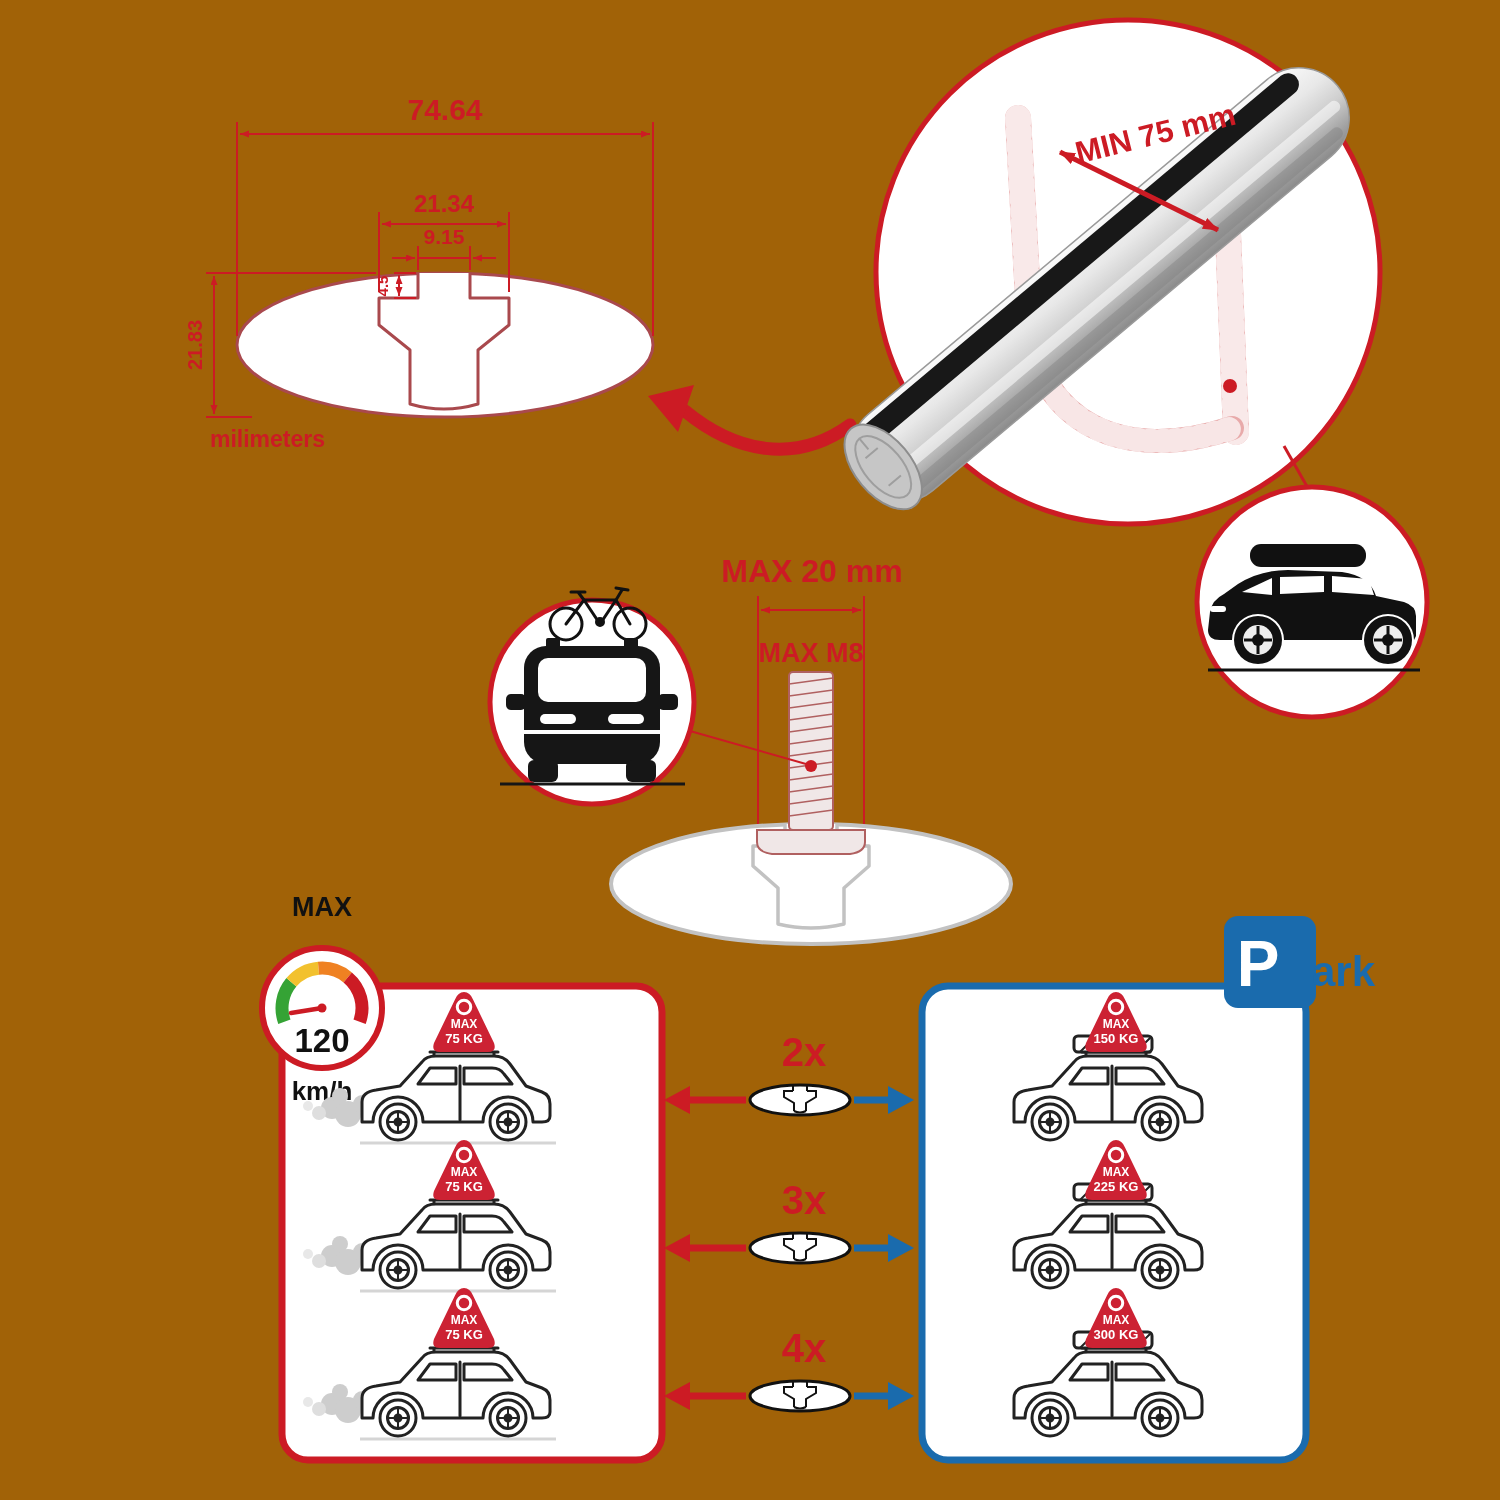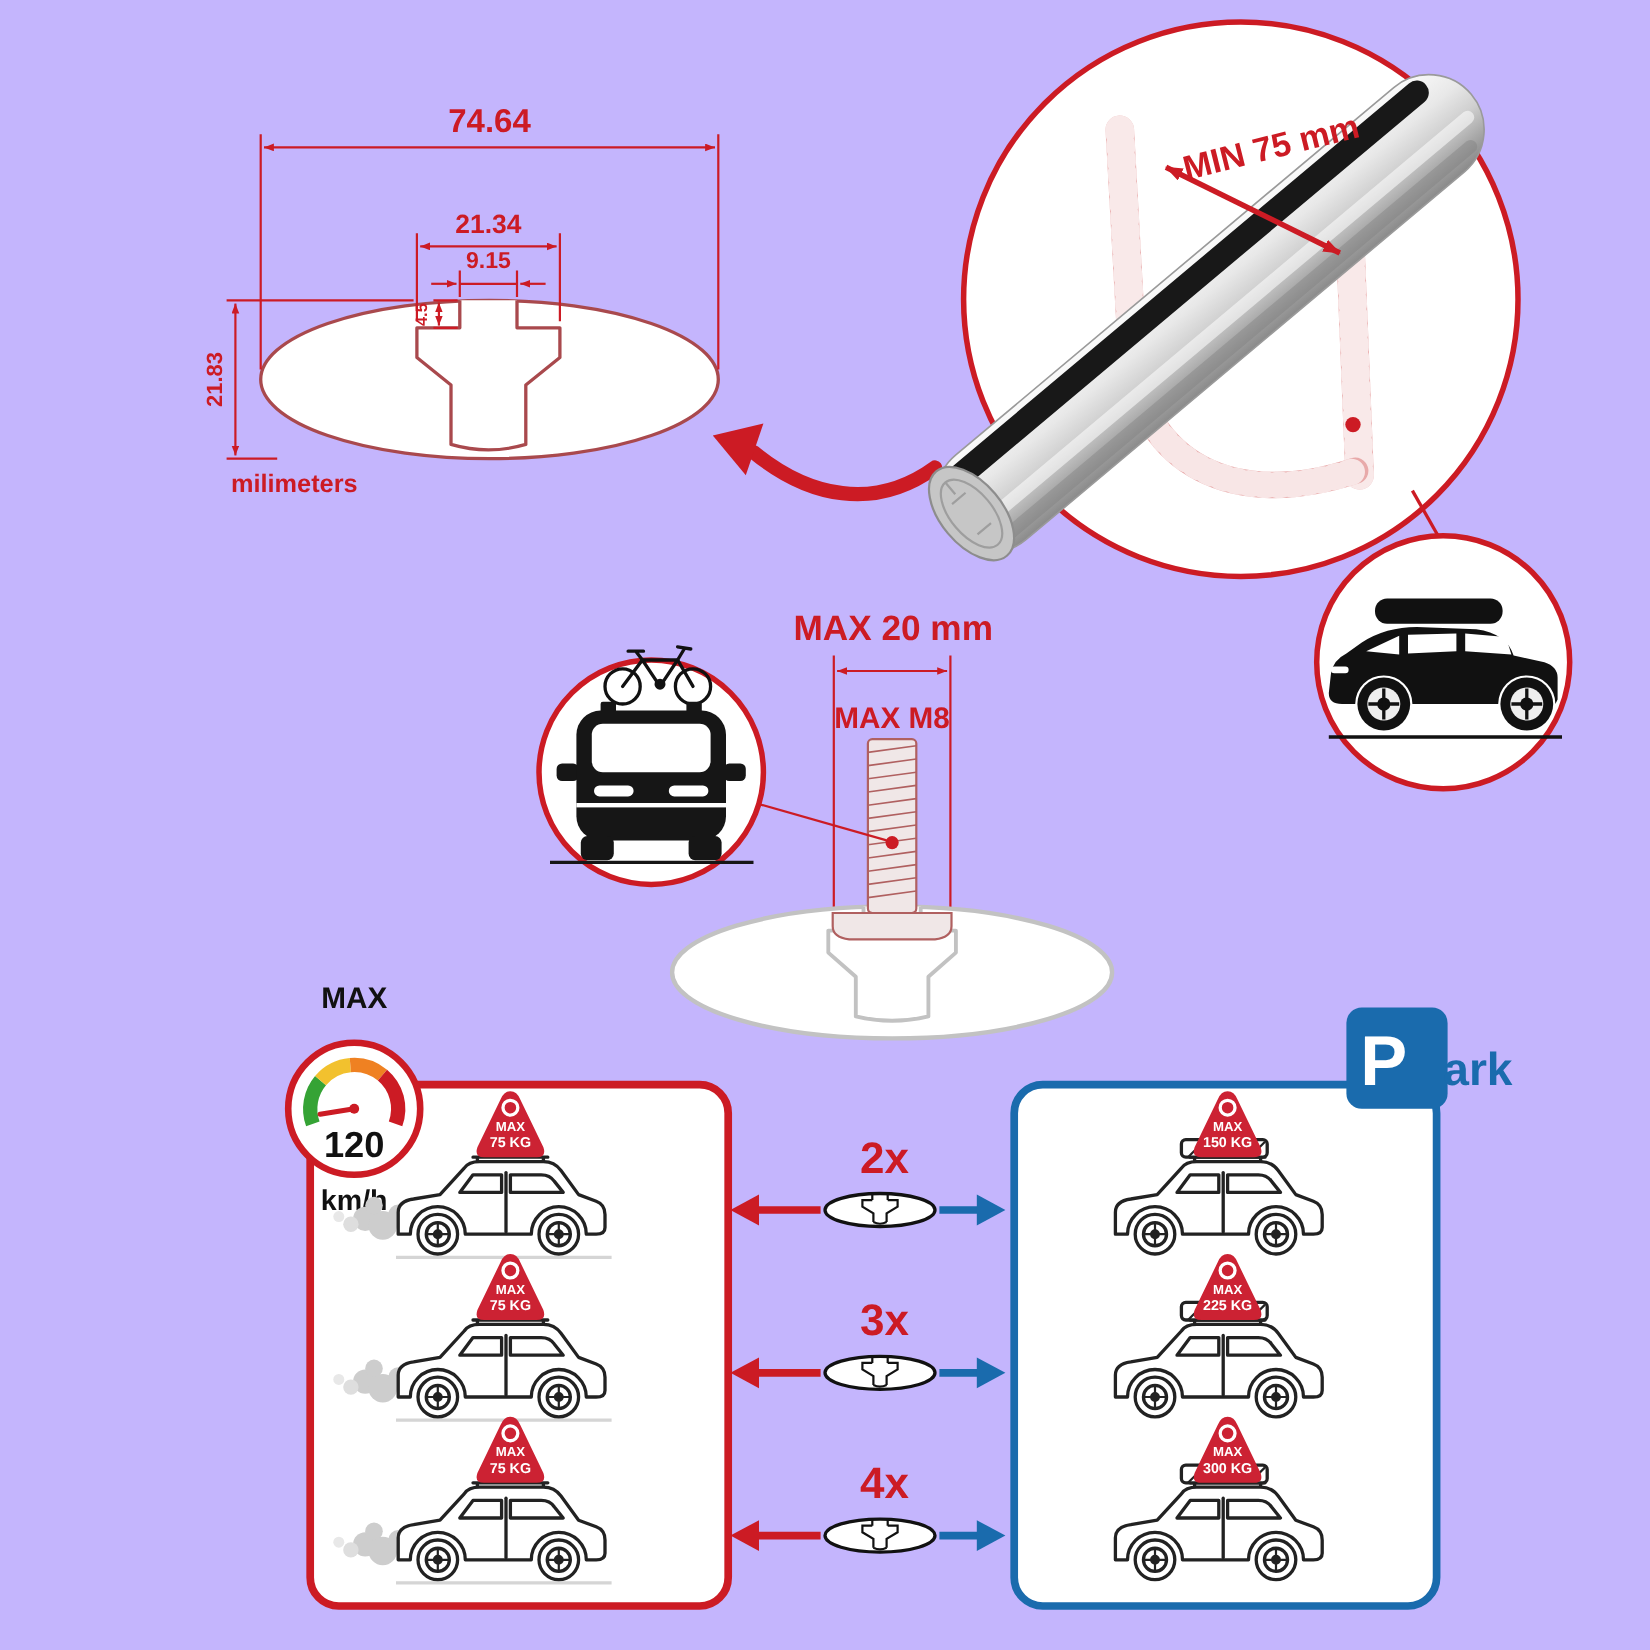--- a/index.html
+++ b/index.html
@@ -1,16 +1,16 @@
 <!DOCTYPE html>
 <html><head>
 <meta charset="utf-8">
 <style>
   html,body{margin:0;padding:0;background:#ffffff;}
-  .stage{width:1500px;height:1500px;position:relative;background:#c4b5fd;overflow:hidden;}
+  .stage{width:1500px;height:1500px;position:relative;background:#a16207;overflow:hidden;}
   svg text{font-family:"Liberation Sans",sans-serif;font-weight:700;}
 </style>
 </head>
 <body>
 
 <div class="stage">
 <svg width="1500" height="1500" viewBox="0 0 1500 1500">
 <defs>
   <marker id="mRs" markerWidth="12" markerHeight="10" refX="9" refY="3.5" orient="auto-start-reverse" markerUnits="userSpaceOnUse">
     <path d="M0,0 L9,3.5 L0,7 Z" fill="#cc1b24"></path>

